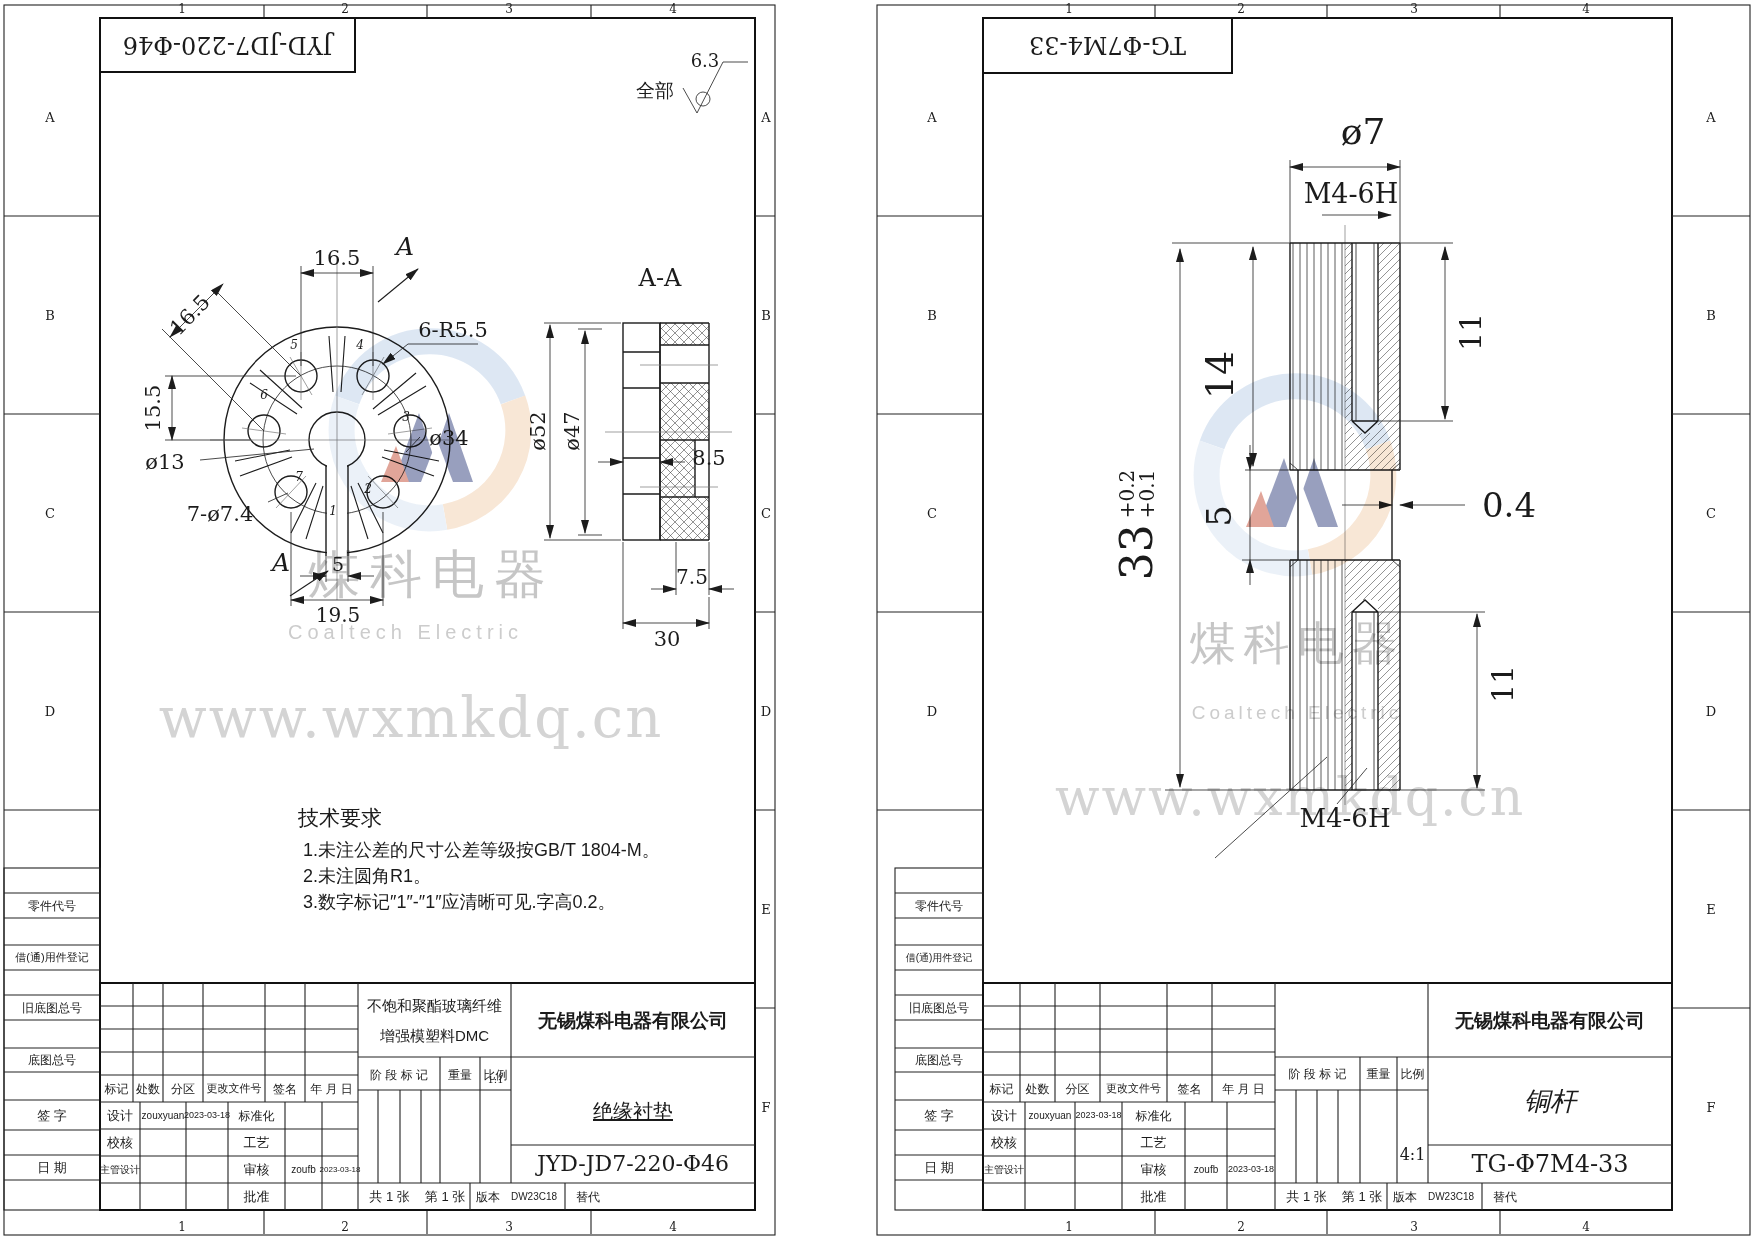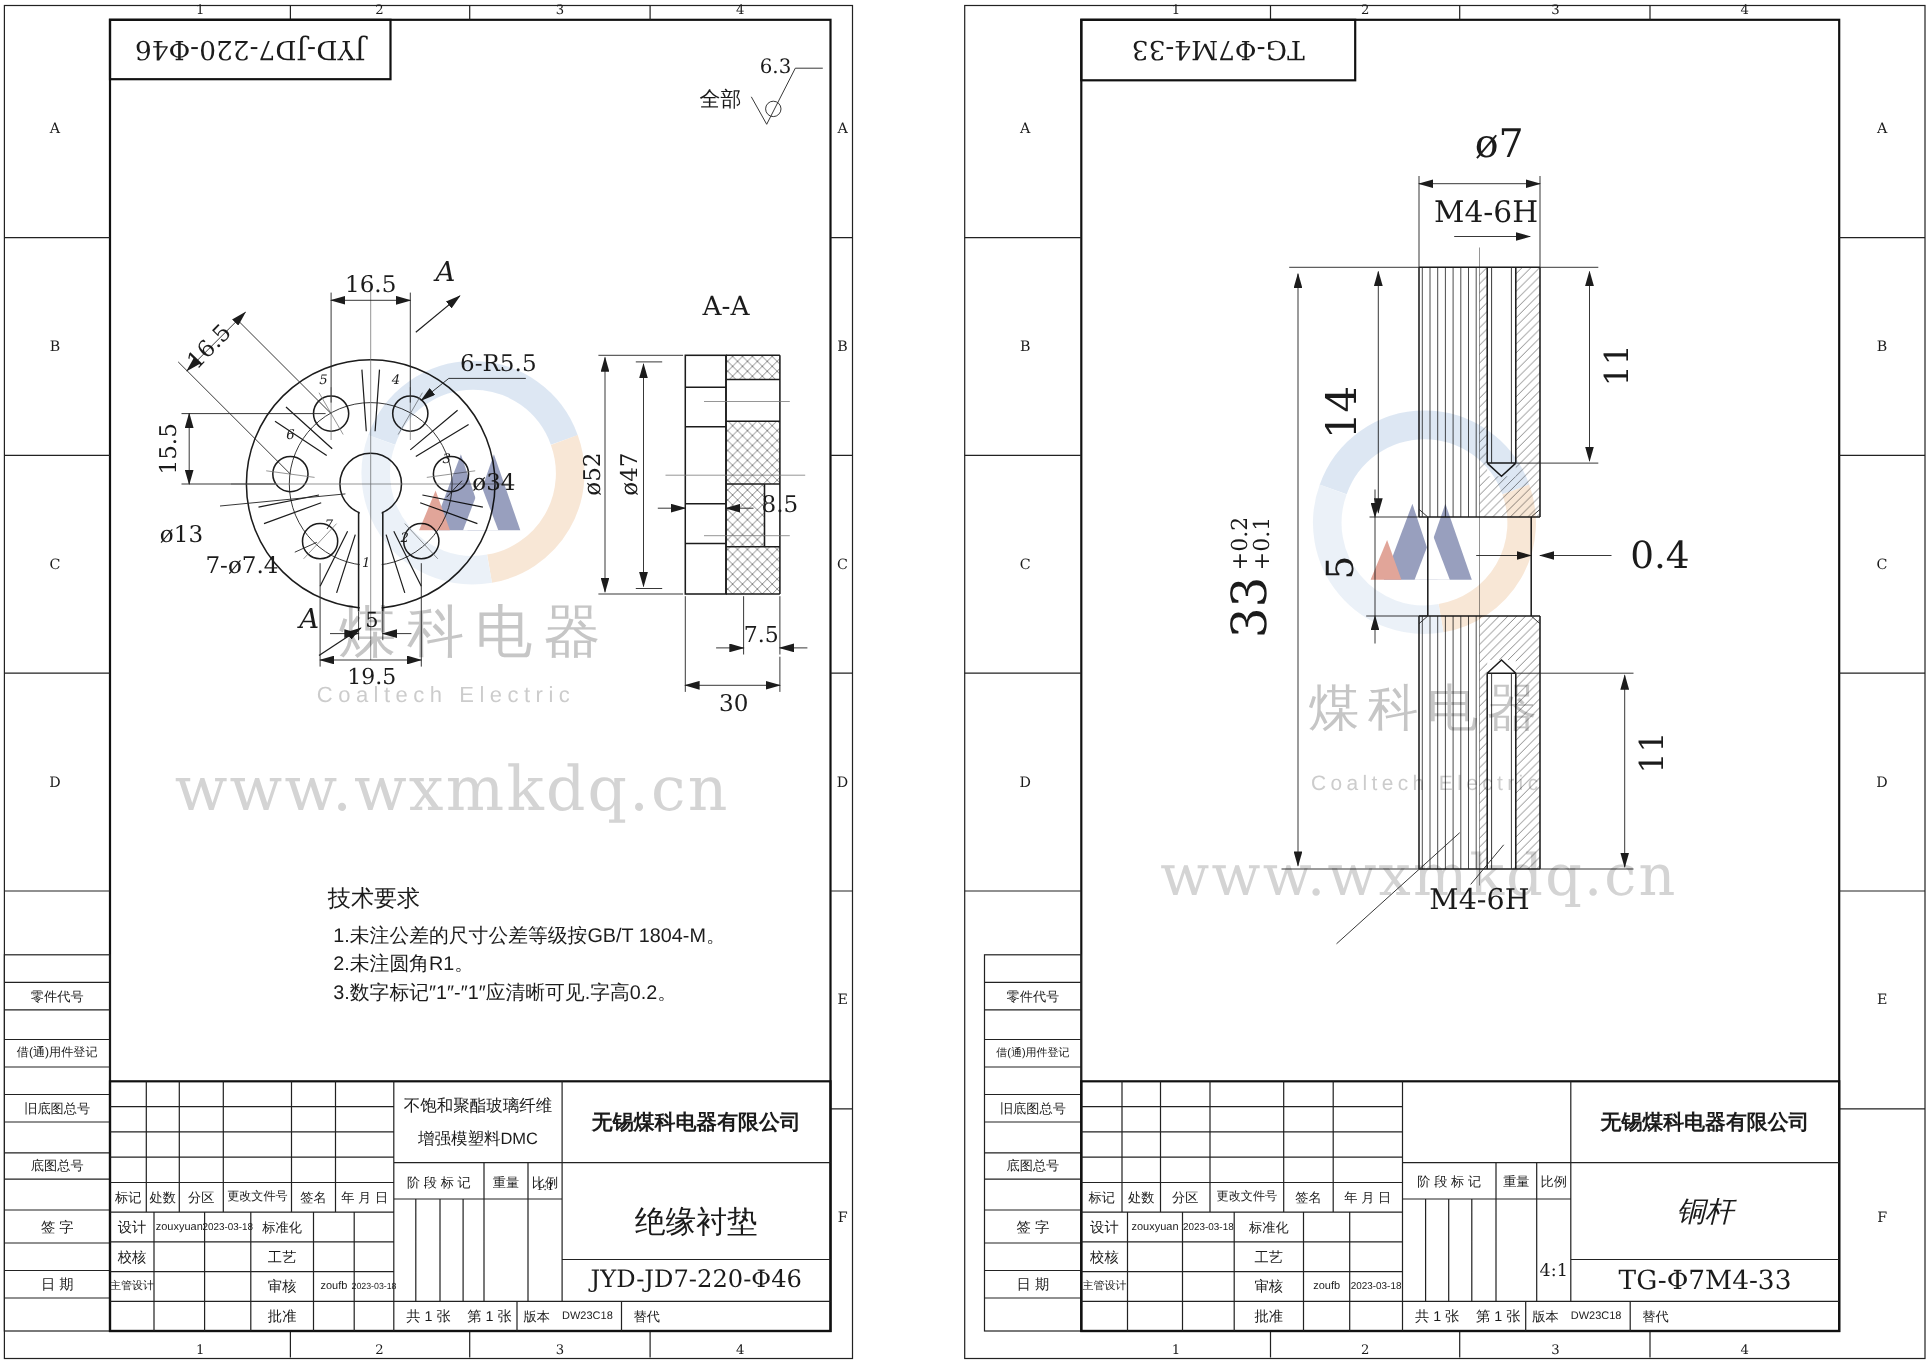--- a/index.html
+++ b/index.html
@@ -158,21 +158,21 @@
   <div class="t dim" style="left:756px;top:1098px;width:20px;height:18px;font-size:13px;">F</div>
 
   <div class="t dim r180" style="left:100px;top:18px;width:255px;height:54px;font-size:24px;">JYD-JD7-220-Φ46</div>
 
   <div class="t cn" style="left:632px;top:78px;width:46px;height:24px;font-size:19px;">全部</div>
   <div class="t dim" style="left:688px;top:50px;width:34px;height:22px;font-size:18px;">6.3</div>
 
   <div class="t dim" style="left:303px;top:246px;width:68px;height:24px;font-size:21px;">16.5</div>
   <div class="t dim r46" style="left:156px;top:303px;width:68px;height:24px;font-size:21px;">16.5</div>
   <div class="t dim r90" style="left:119px;top:396px;width:68px;height:24px;font-size:21px;">15.5</div>
-  <div class="t dim" style="left:130px;top:450px;width:70px;height:24px;font-size:21px;margin-top:24px;">ø13</div>
+  <div class="t dim" style="left:130px;top:450px;width:70px;height:24px;font-size:21px;">ø13</div>
   <div class="t dim" style="left:160px;top:502px;width:120px;height:24px;font-size:21px;">7-ø7.4</div>
   <div class="t dim" style="left:416px;top:426px;width:66px;height:24px;font-size:21px;">ø34</div>
   <div class="t dim" style="left:406px;top:318px;width:94px;height:24px;font-size:21px;">6-R5.5</div>
   <div class="t dim" style="left:330px;top:554px;width:16px;height:20px;font-size:19px;">5</div>
   <div class="t dim" style="left:310px;top:604px;width:56px;height:22px;font-size:20px;">19.5</div>
   <div class="t dim it" style="left:392px;top:232px;width:26px;height:28px;font-size:25px;">A</div>
   <div class="t dim it" style="left:268px;top:548px;width:26px;height:28px;font-size:25px;">A</div>
   <div class="t dim it" style="left:327px;top:504px;width:12px;height:14px;font-size:12px;">1</div>
   <div class="t dim it" style="left:362px;top:482px;width:12px;height:14px;font-size:12px;">2</div>
   <div class="t dim it" style="left:400px;top:410px;width:12px;height:14px;font-size:12px;">3</div>
@@ -222,21 +222,21 @@
   <div class="t cn" style="left:358px;top:1060px;width:82px;height:30px;font-size:12px;">阶 段 标 记</div>
   <div class="t cn" style="left:440px;top:1060px;width:40px;height:30px;font-size:12px;">重量</div>
   <div class="t cn" style="left:480px;top:1060px;width:31px;height:30px;font-size:12px;">比例</div>
   <div class="t dim" style="left:480px;top:1060px;width:31px;height:40px;font-size:10px;">1:1</div>
   <div class="t cn" style="left:362px;top:1183px;width:55px;height:27px;font-size:13px;">共 1 张</div>
   <div class="t cn" style="left:420px;top:1183px;width:50px;height:27px;font-size:13px;">第 1 张</div>
   <div class="t cn" style="left:472px;top:1183px;width:32px;height:27px;font-size:12px;">版本</div>
   <div class="t cn" style="left:504px;top:1183px;width:60px;height:27px;font-size:10px;">DW23C18</div>
   <div class="t cn" style="left:568px;top:1183px;width:40px;height:27px;font-size:12px;">替代</div>
   <div class="t cn" style="left:511px;top:983px;width:244px;height:74px;font-size:19px;font-weight:bold;">无锡煤科电器有限公司</div>
-  <div class="t cn" style="left:511px;top:1057px;width:244px;height:108px;font-size:28px;">绝缘衬垫</div>
+  <div class="t cn" style="left:511px;top:1057px;width:244px;height:108px;font-size:20px;text-decoration:underline;">绝缘衬垫</div>
   <div class="t dim" style="left:511px;top:1145px;width:244px;height:38px;font-size:22px;">JYD-JD7-220-Φ46</div>
 </div>
 
 <div class="sheet" style="left:875px;width:879px;">
   <svg width="879" height="1240" viewBox="0 0 879 1240">
     <defs>
       <pattern id="hR" width="8" height="8" patternUnits="userSpaceOnUse">
         <path d="M0,8L8,0" stroke="#3a3a3a" stroke-width=".55"></path>
       </pattern>
       <marker id="arR" markerWidth="14" markerHeight="8" refX="13" refY="4" orient="auto-start-reverse" markerUnits="userSpaceOnUse">

